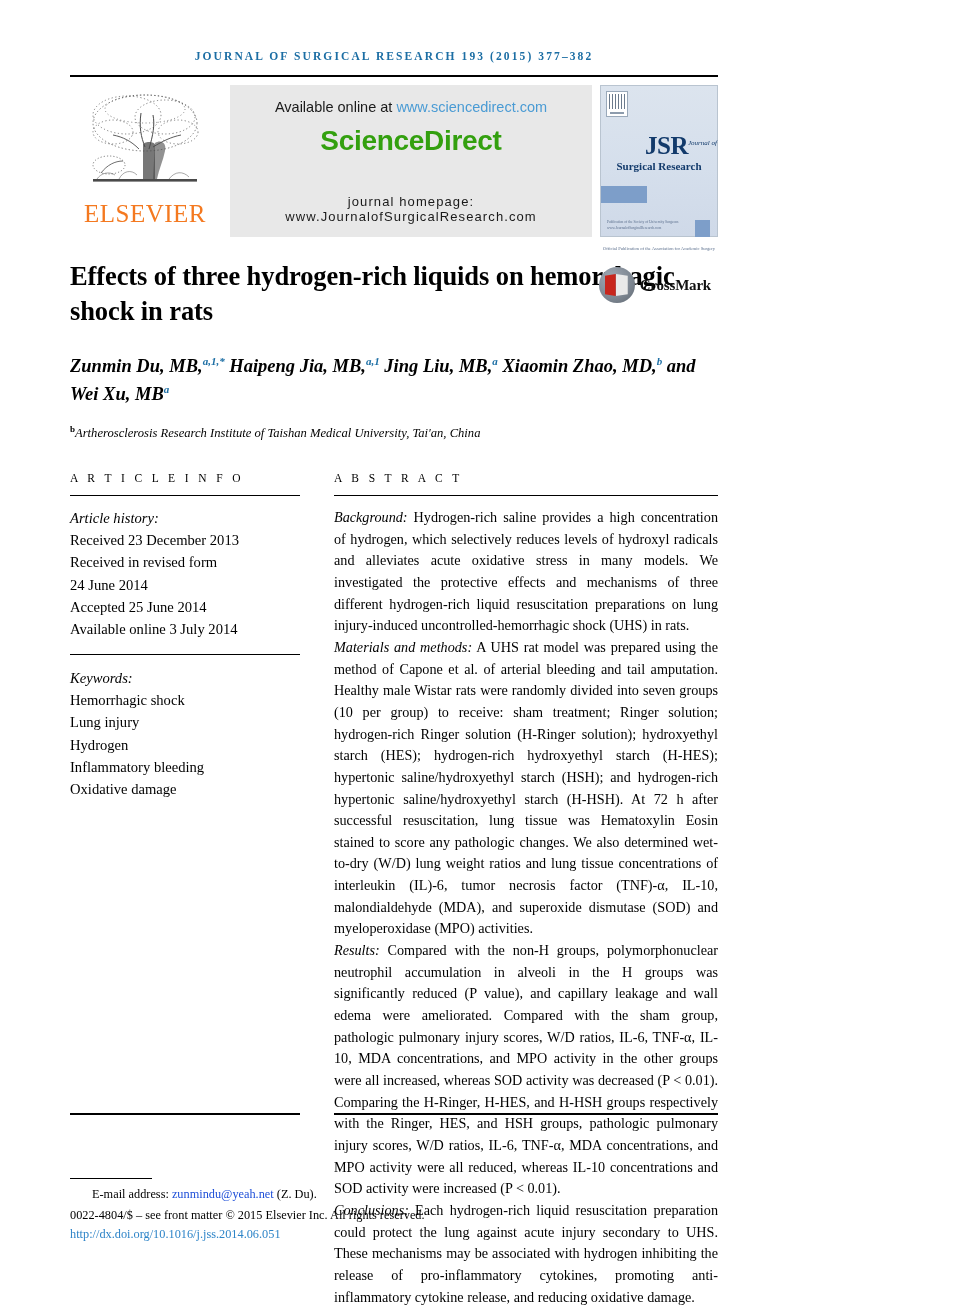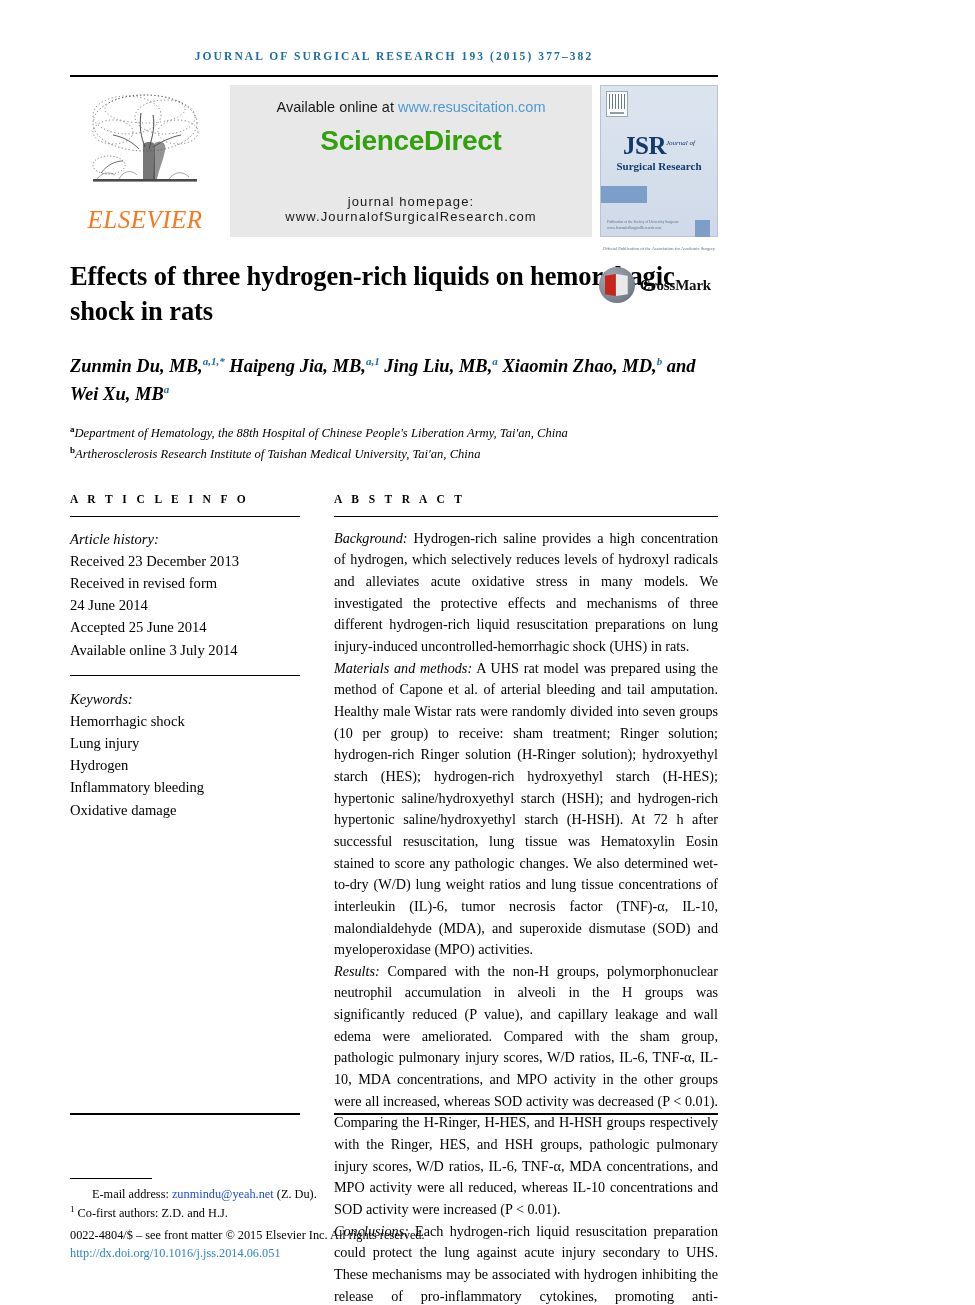--- a/index.html
+++ b/index.html
@@ -59,22 +59,21 @@
   .elsevier-tree {
     width: 124px;
     height: 112px;
   }
   .elsevier-word {
     color: #F47920;
     font-family: "Liberation Serif", serif;
     font-size: 25px;
     letter-spacing: 0.5px;
     line-height: 1;
-    margin-top: 8px;
-    font-style: italic;
+    margin-top: 2px;
   }
   .sd-box {
     flex: 1 1 auto;
     background: #e8e8e8;
     margin: 0 8px 0 10px;
     position: relative;
     display: flex;
     flex-direction: column;
     align-items: center;
   }
@@ -129,21 +128,21 @@
   }
   .jsr-badge-cap {
     position: absolute;
     left: 3px; bottom: 2px;
     width: 14px; height: 2px;
     background: #8d9cad;
   }
   .jsr-title {
     position: absolute;
     top: 46px; left: 0; right: 0;
-    text-align: center;
+    text-align: right;
     color: #123a6b;
     font-family: "Liberation Serif", serif;
     font-weight: bold;
     font-size: 25px;
     letter-spacing: -0.5px;
   }
   .jsr-title sup {
     font-size: 7px;
     font-style: italic;
     font-weight: normal;
@@ -271,21 +270,21 @@
   .cols {
     display: flex;
     margin-top: 28px;
   }
   .col-info { width: 230px; flex: 0 0 230px; }
   .col-gap  { width: 34px; flex: 0 0 34px; }
   .col-abs  { flex: 1 1 auto; }
 
   .sec-head {
     font-family: "Liberation Serif", serif;
-    font-weight: bold;
+    font-weight: normal;
     font-size: 11.5px;
     letter-spacing: 3.4px;
   }
   .sec-rule {
     border-top: 1.3px solid #000;
     margin-top: 11px;
     margin-bottom: 11px;
   }
   .info-block {
     font-family: "Liberation Serif", serif;
@@ -386,21 +385,21 @@
           <path d="M14 92 C18 86 26 84 32 88"></path>
           <path d="M36 92 C40 84 48 82 54 88"></path>
           <path d="M86 92 C92 84 100 84 106 90"></path>
         </g>
       </svg>
       <div class="elsevier-word">ELSEVIER</div>
     </div>
 
     <div class="sd-box">
       <div class="sd-avail">
-        <span>Available online at </span><a href="#">www.resuscitation.com</a>
+        <span>Available online at </span><a href="#">www.sciencedirect.com</a>
       </div>
       <div class="sd-logo">ScienceDirect</div>
       <div class="sd-home">journal homepage: www.JournalofSurgicalResearch.com</div>
     </div>
 
     <div class="jsr-cover">
       <div class="jsr-elsbadge">
           <span class="jsr-badge-cap"></span>
         </div>
       <div class="jsr-title"><span>JSR</span><sup>Journal of</sup></div>
@@ -421,21 +420,20 @@
         <span class="cm-left"></span>
           <span class="cm-right"></span>
       </span>
       <span class="cm-text">CrossMark</span>
     </div>
   </div>
 
   <div class="authors">Zunmin Du, MB,<sup>a,1,*</sup> Haipeng Jia, MB,<sup>a,1</sup> Jing Liu, MB,<sup>a</sup> Xiaomin Zhao, MD,<sup>b</sup> and Wei Xu, MB<sup>a</sup></div>
 
   <div class="affils">
-    <div><sup>a</sup><span>Department of Hematology, the 88th Hospital of Chinese People's Liberation Army, Tai'an, China</span></div>
     <div><sup>b</sup><span>Artherosclerosis Research Institute of Taishan Medical University, Tai'an, China</span></div>
   </div>
 
   <div class="cols">
 
     <div class="col-info">
       <div class="sec-head">A R T I C L E   I N F O</div>
       <div class="sec-rule"></div>
       <div class="info-block">
         <div class="info-label">Article history:</div>
@@ -475,20 +473,17 @@
     <div class="br-left"></div>
     <div class="br-gap"></div>
     <div class="br-right"></div>
   </div>
 
   <div class="footnotes">
     <div class="fn-rule"></div>
     <div class="fn-line fn-indent">
       <span>E-mail address: </span><a class="lnk" href="#">zunmindu@yeah.net</a><span> (Z. Du).</span>
     </div>
-    <div class="fn-line">
-      <sup>1</sup> <span>Co-first authors: Z.D. and H.J.</span>
-    </div>
     <div class="fn-line fn-issn">0022-4804/$ – see front matter © 2015 Elsevier Inc. All rights reserved.</div>
     <div class="fn-line"><a class="lnk fn-doi" href="#">http://dx.doi.org/10.1016/j.jss.2014.06.051</a></div>
   </div>
 
 </div>
 
 </body></html>

